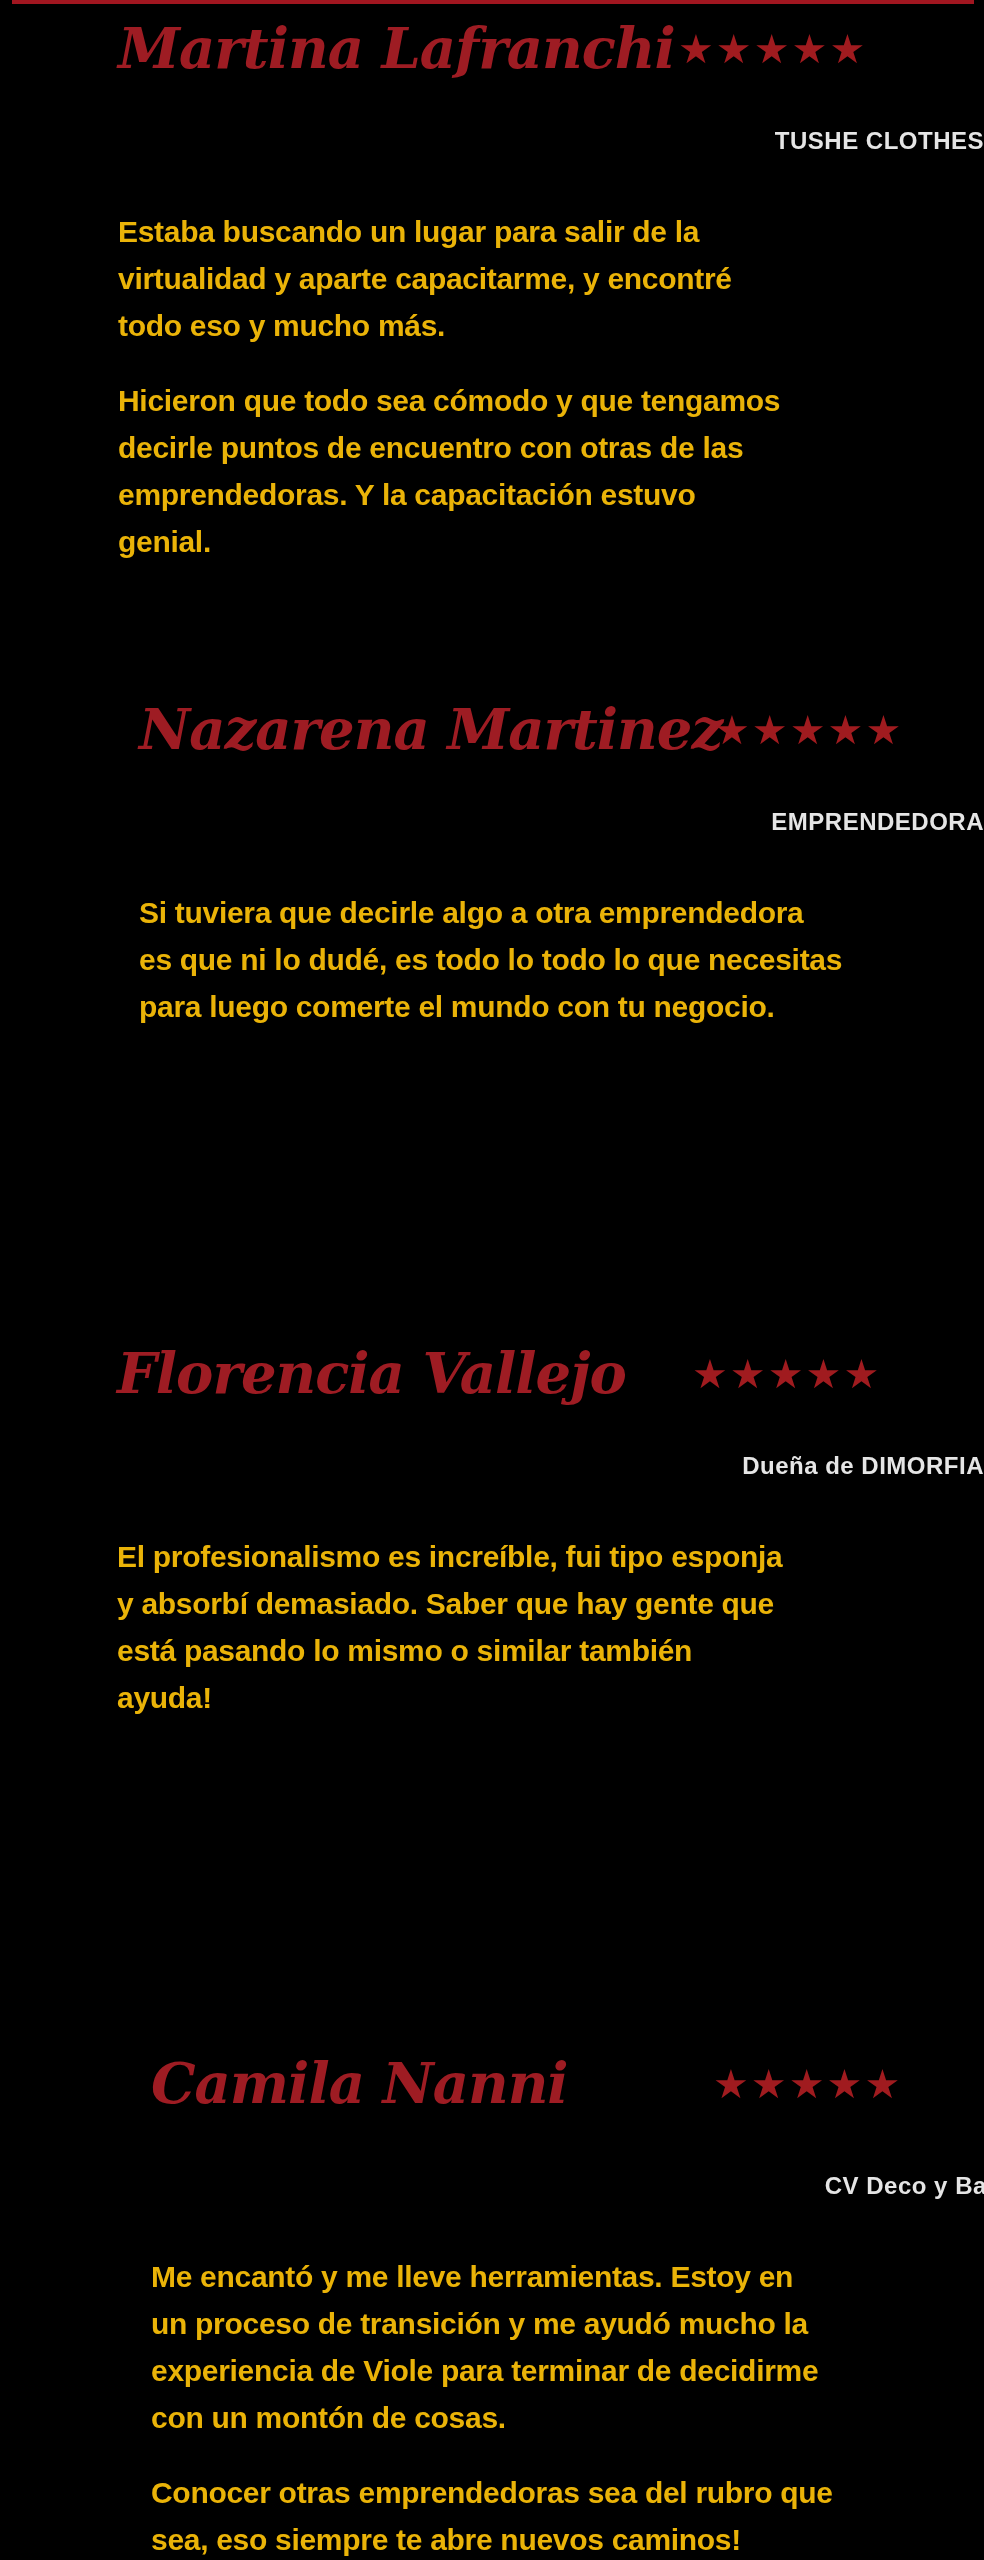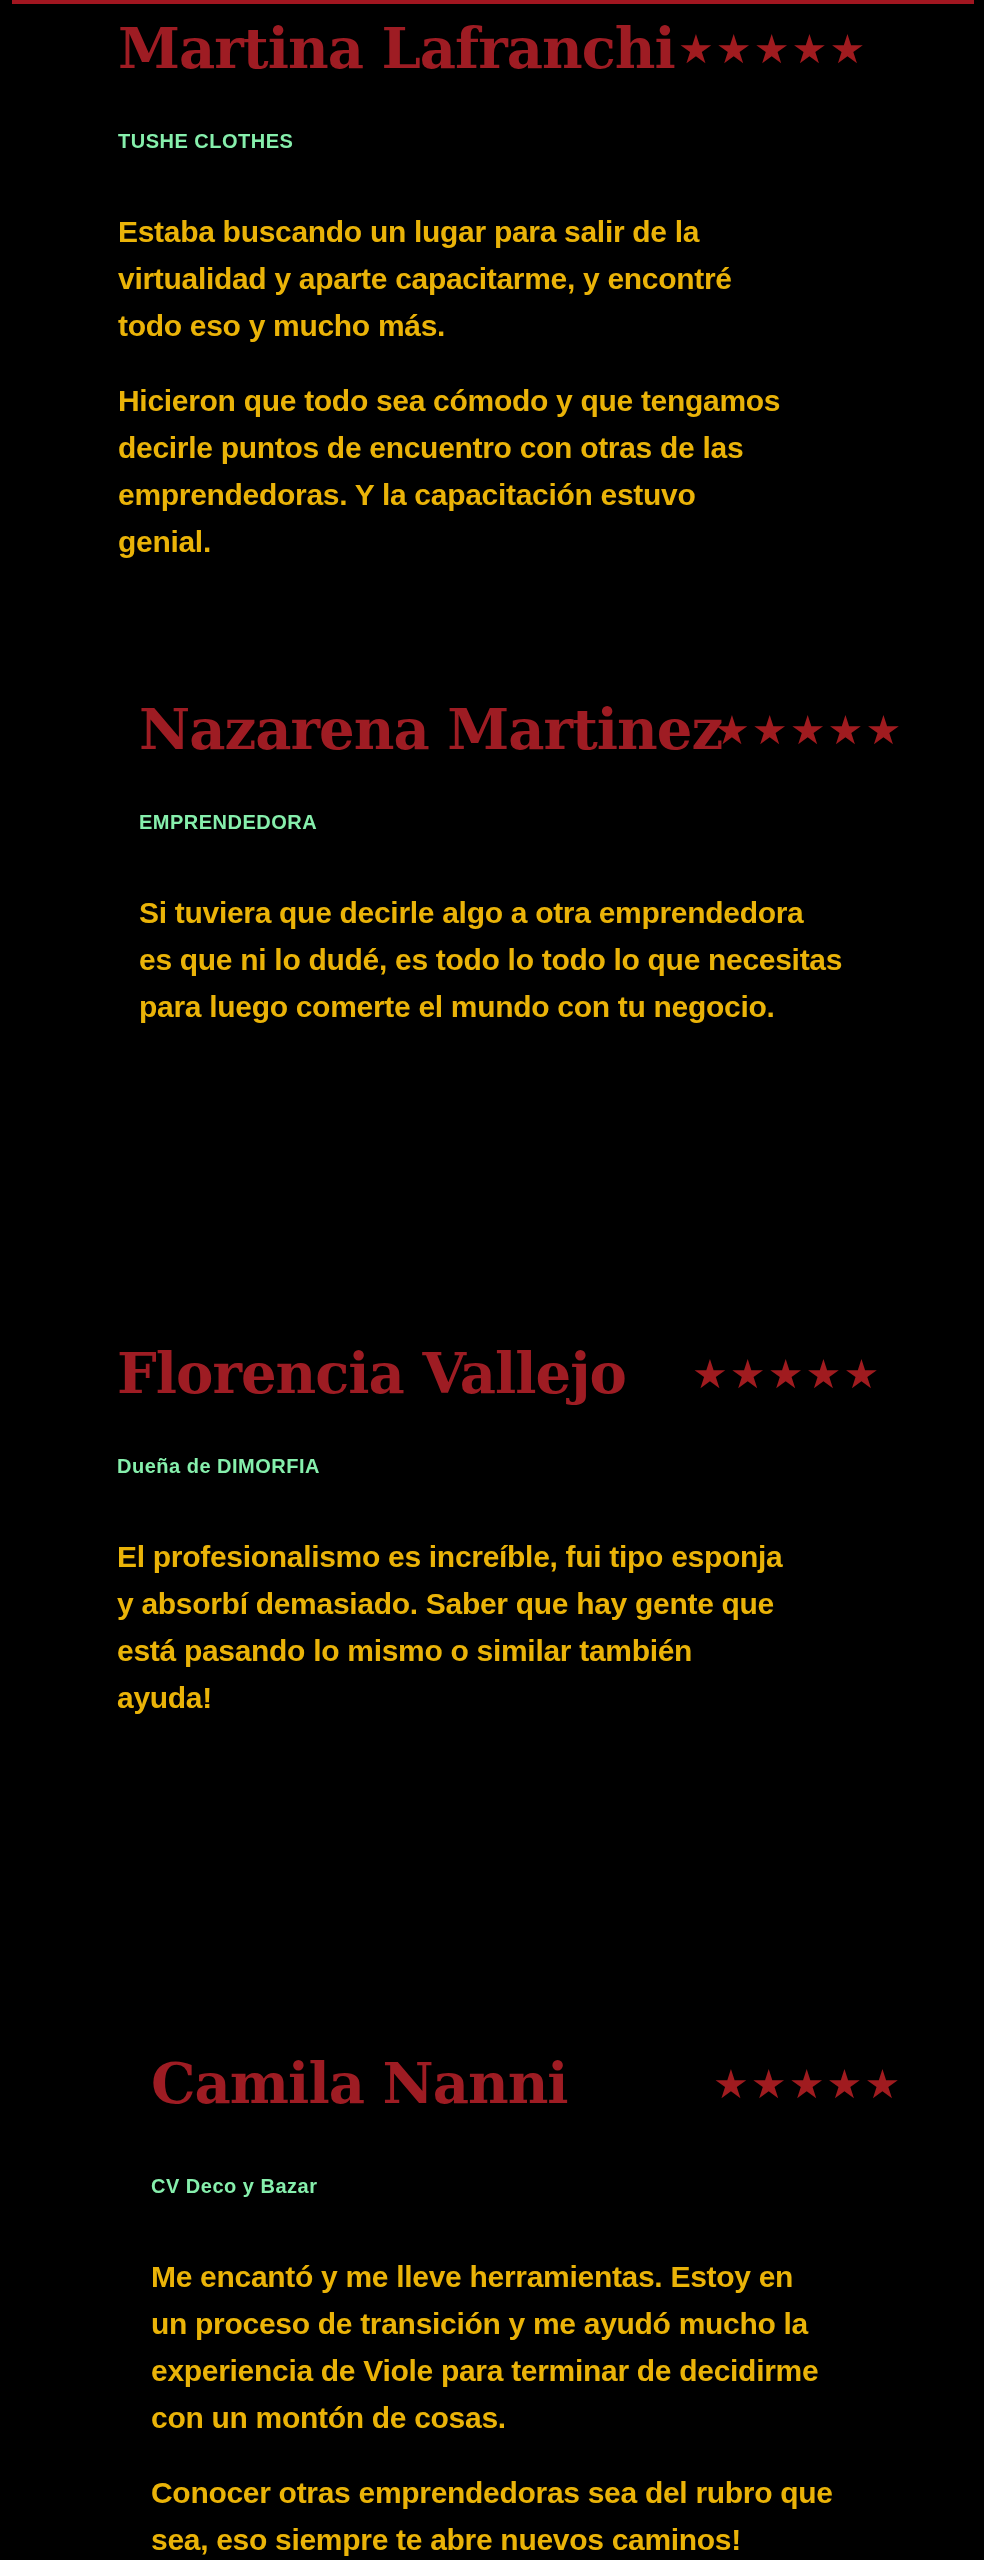--- a/index.html
+++ b/index.html
@@ -27,21 +27,21 @@
     position: absolute;
     left: 12px;
     right: 10px;
     height: 4px;
     background: #A11620;
   }
   .divider:nth-of-type(5) { top: 628px; }
   .divider:nth-of-type(6) { top: 1296px; }
   .divider:nth-of-type(7) { top: 1972px; }
 
-  .header { position: relative; }
+  .header { position: relative; font-style: italic; }
 
   .name {
     margin: 0;
     font-family: "DejaVu Serif", "Liberation Serif", serif;
     font-weight: 700;
     font-size: 56px;
     line-height: 64px;
     letter-spacing: -1px;
     color: #9E1C23;
     white-space: nowrap;
@@ -59,25 +59,26 @@
   .card:nth-of-type(4) .stars { left: 562px; }
   .star {
     color: #A01B1F;
     font-size: 40px;
     margin-right: 2px;
     display: inline-block;
   }
 
   .role {
     margin: 46px 0 0 0;
-    font-size: 20px;
+    font-size: 24px;
     line-height: 30px;
     font-weight: 600;
     letter-spacing: 0.5px;
-    color: #86efac;
+    color: #e5e5e5;
+    text-align: right;
   }
   .card:nth-of-type(4) .role { margin-top: 56px; }
 
   .quotes { margin-top: 52px; }
   .quote {
     margin: 0 0 28px 0;
     font-size: 30px;
     line-height: 47px;
     font-weight: 600;
     letter-spacing: -0.3px;

